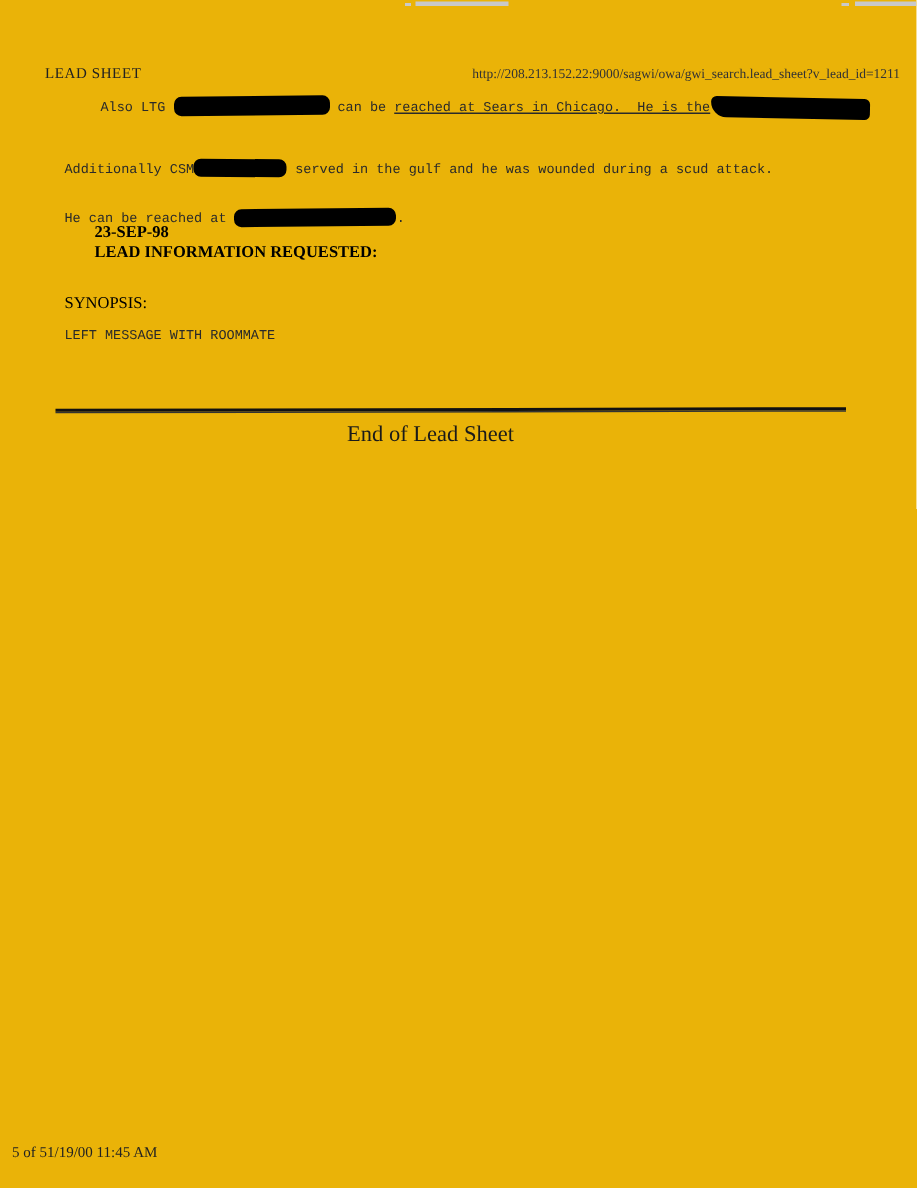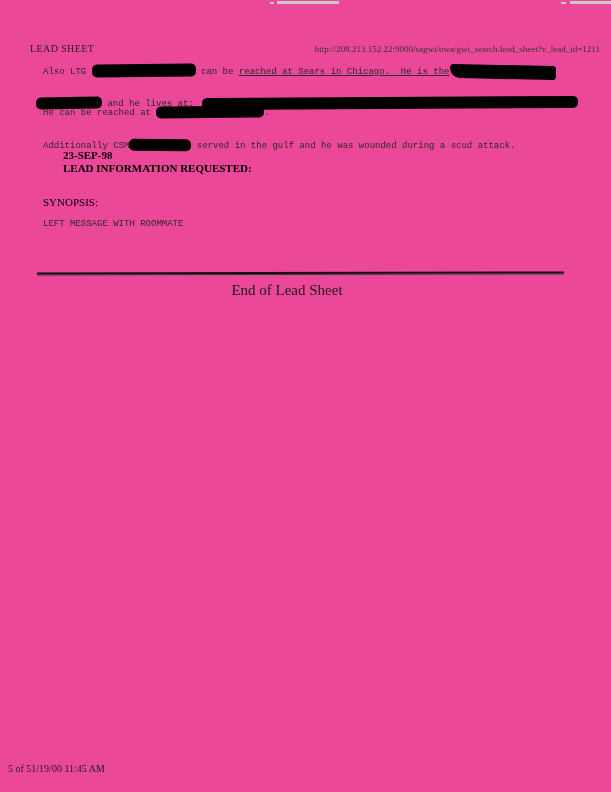--- a/index.html
+++ b/index.html
@@ -1,20 +1,20 @@
 <!DOCTYPE html>
 <html><head>
 <meta charset="utf-8">
 <style>
   html, body { margin: 0; padding: 0; background: #ffffff; }
   .page {
     position: relative;
     width: 611px;
     height: 792px;
-    background: #ec4899;
+    background: #eab308;
     overflow: hidden;
     font-family: "Liberation Serif", serif;
     color: #1c1c1c;
   }
 
   
   .artifact {
     position: absolute;
     background: #c9c9c9;
     height: 3px;
@@ -47,21 +47,21 @@
 
   .mono {
     font-family: "Liberation Mono", monospace;
     font-size: 9px;
     color: #2a2a2a;
     white-space: pre;
   }
   .mline { line-height: 13px; height: 13px; }
 
   .para1 { position: absolute; top: 44px; left: 36px; }
-  .para1 .first { padding-left: 7px; }
+  .para1 .first { padding-left: 7px; margin-left: 24px; }
   .para2 { position: absolute; top: 86px; left: 43px; }
 
   .ul { text-decoration: underline; text-underline-offset: 1px; }
 
   .redact {
     display: inline-block;
     background: #000;
     border-radius: 5px;
     vertical-align: -2px;
     height: 11px;
@@ -138,26 +138,25 @@
   <div class="artifact a-dot2"></div>
   <div class="artifact a-bar2"></div>
 
   <div class="header">
     <span class="doc-title">LEAD SHEET</span>
     <span class="doc-url">http://208.213.152.22:9000/sagwi/owa/gwi_search.lead_sheet?v_lead_id=1211</span>
   </div>
 
   <div class="para1 mono">
     <div class="mline first"><span>Also LTG </span><span class="redact r-p1a"></span><span> can be </span><span class="ul">reached at Sears in Chicago.  He is the</span><span class="redact r-p1b"></span></div>
-    <div class="mline"><span class="redact r-p1c"></span><span> and he lives at: </span><span class="redact r-p1d"></span></div>
   </div>
 
   <div class="para2 mono">
+    <div class="mline"><span>Additionally CSM</span><span class="redact r-p2a"></span><span> served in the gulf and he was wounded during a scud attack.</span></div>
     <div class="mline"><span>He can be reached at </span><span class="redact r-p2b"></span><span>.</span></div>
-    <div class="mline"><span>Additionally CSM</span><span class="redact r-p2a"></span><span> served in the gulf and he was wounded during a scud attack.</span></div>
   </div>
 
   <div class="date-block">
     <div>23-SEP-98</div>
     <div>LEAD INFORMATION REQUESTED:</div>
   </div>
 
   <div class="synopsis-heading">SYNOPSIS:</div>
   <div class="synopsis-text mono">LEFT MESSAGE WITH ROOMMATE</div>
 

